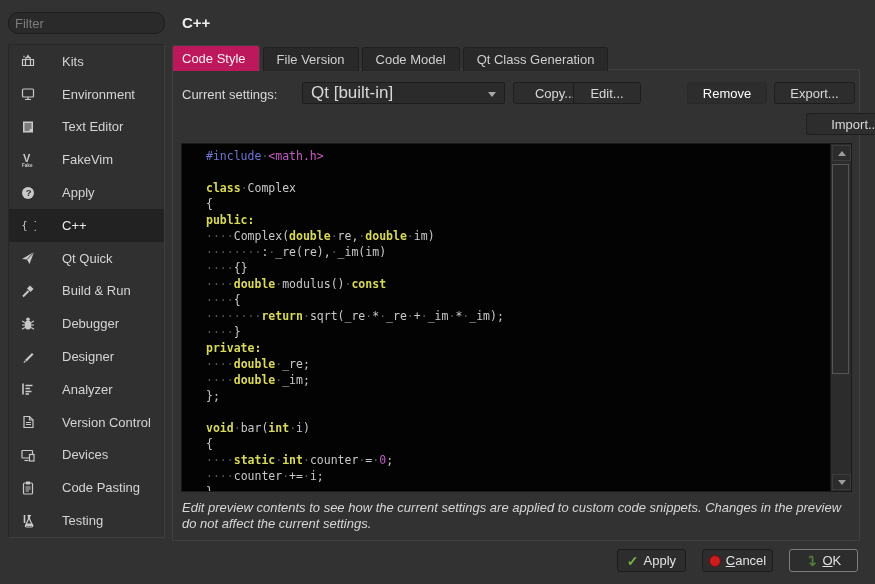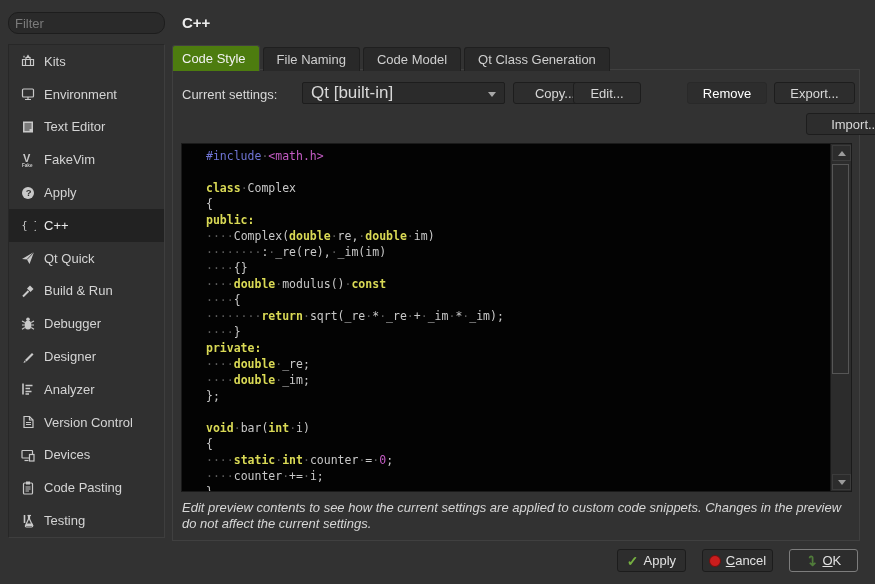--- a/index.html
+++ b/index.html
@@ -17,35 +17,35 @@
     font-family:"Liberation Sans",sans-serif;
   }
   .filter-input::placeholder{color:#7b7b7b;}
   .sidebar{
     position:absolute;left:8px;top:44px;width:157px;height:494px;
     box-sizing:border-box;background:#303030;border:1px solid #3e3e3e;
     border-top-color:#272727;border-left-color:#272727;
     display:flex;flex-direction:column;
   }
   .side-item{
-    flex:1;display:flex;align-items:center;gap:8px;padding-left:10px;
+    flex:1;display:flex;align-items:center;gap:26px;padding-left:10px;
     color:#d4d4d4;font-size:13px;cursor:default;white-space:nowrap;
   }
   .side-item.selected{background:#222222;color:#ebebeb;}
   .sicon{width:17px;height:16px;display:flex;align-items:center;justify-content:center;flex:none;}
   .sicon svg{display:block;}
   
   .page-title{position:absolute;left:182px;top:14px;font-size:15px;font-weight:bold;color:#ededed;}
   .tabbar{position:absolute;left:172px;top:45px;display:flex;align-items:flex-end;z-index:2;}
   .tab{
     height:23px;line-height:23px;padding:0 13px;margin-right:3px;
     background:#292929;border:1px solid #1f1f1f;border-bottom:none;
     border-radius:3px 3px 0 0;color:#cfcfcf;font-size:13px;cursor:default;
   }
-  .tab.active{background:#4d7c0f;color:#f2f2f2;height:25px;line-height:25px;border-color:#404040;padding-left:9px;}
+  .tab.active{background:#be185d;color:#f2f2f2;height:25px;line-height:25px;border-color:#404040;padding-left:9px;}
   .tab-frame{
     position:absolute;left:172px;top:69px;width:688px;height:472px;
     box-sizing:border-box;border:1px solid #404040;background:#323232;z-index:1;
   }
   
   .settings-label{position:absolute;left:182px;top:87px;font-size:13px;color:#d8d8d8;z-index:3;}
   .combo{
     position:absolute;left:302px;top:82px;width:203px;height:22px;box-sizing:border-box;
     background:#2b2b2b;border:1px solid #1d1d1d;border-radius:2px;z-index:3;
     display:flex;align-items:center;color:#d8d8d8;font-size:17px;padding:0 8px;cursor:default;
@@ -293,21 +293,21 @@
     </span>
     <span class="slabel">Testing</span>
   </div>
 
 </div>
 
 <div class="page-title">C++</div>
 
 <div class="tabbar">
   <div class="tab active">Code Style</div>
-  <div class="tab">File Naming</div>
+  <div class="tab">File Version</div>
   <div class="tab">Code Model</div>
   <div class="tab">Qt Class Generation</div>
 </div>
 
 <div class="tab-frame"></div>
 
 <div class="settings-label">Current settings:</div>
 
 <div class="combo">
   <span>Qt [built-in]</span>

